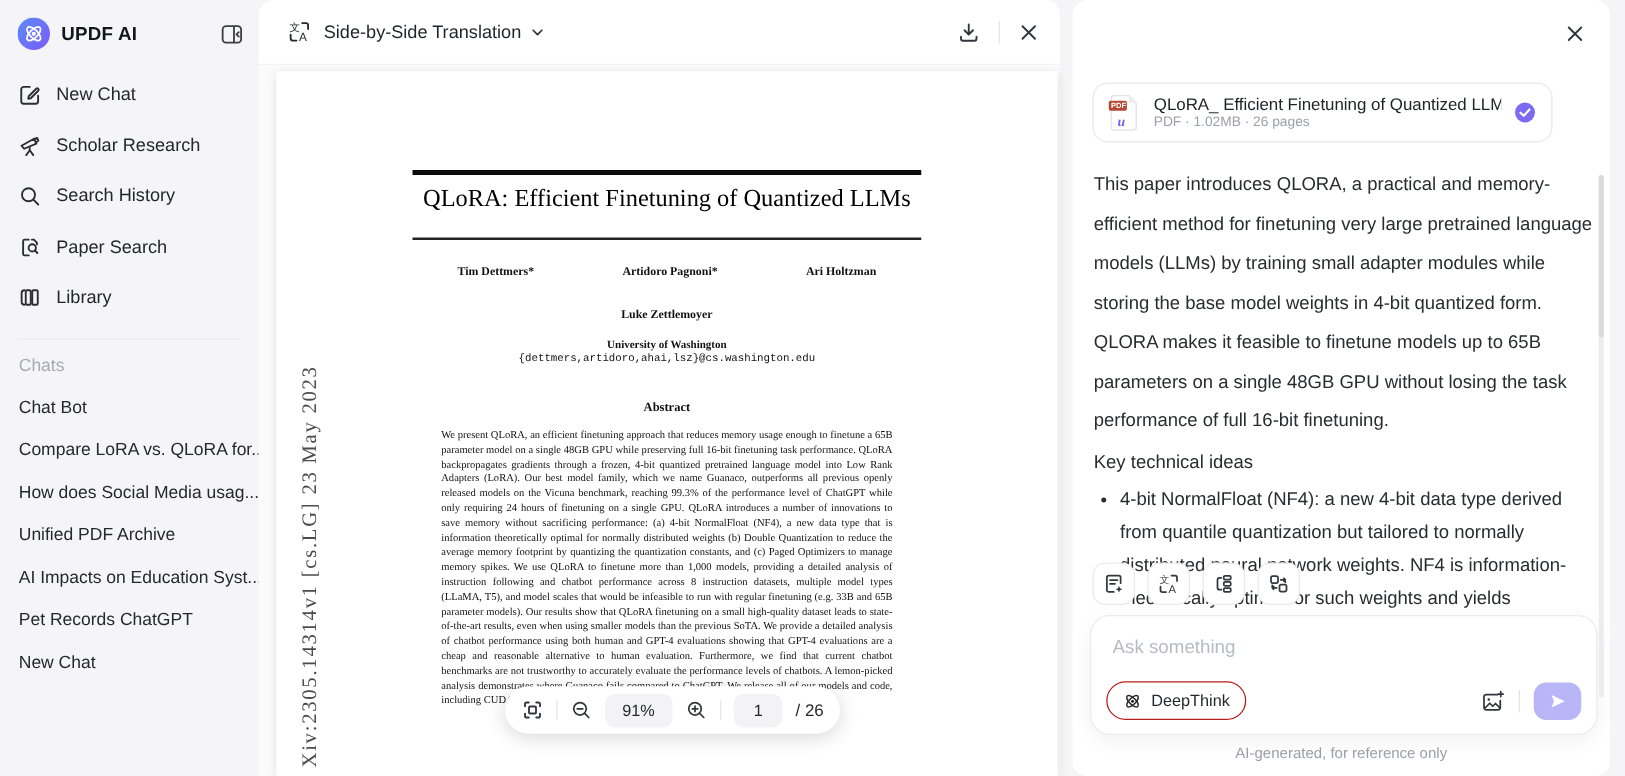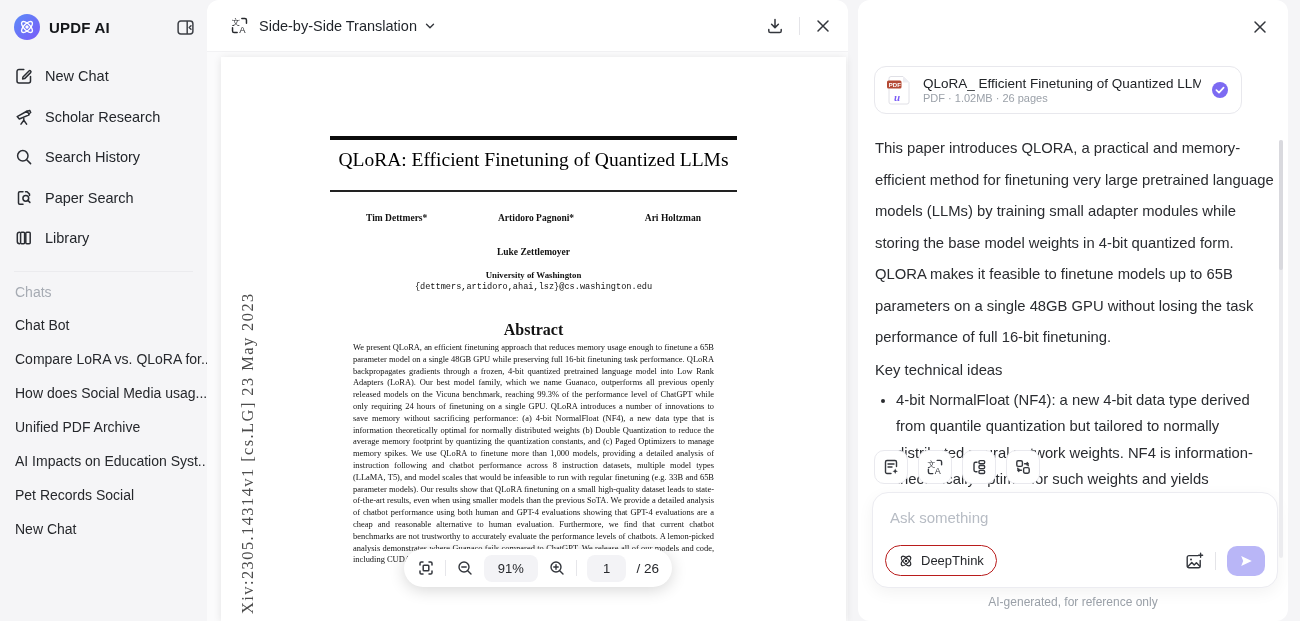--- a/index.html
+++ b/index.html
@@ -39,21 +39,21 @@
   .arxiv-side { position:absolute; left:17px; top:557px; transform-origin:0 0; transform:rotate(-90deg);
                 white-space:nowrap; font-size:16.5px; letter-spacing:1.4px; color:#4c4c4c; }
   .p-rule-thick { position:absolute; top:79px; left:109px; width:407px; height:4px; background:#0c0c0c; }
   .p-title { position:absolute; top:92px; left:40px; right:40px; text-align:center; font-weight:400; font-size:19.5px; color:#000; }
   .p-rule-thin { position:absolute; top:133px; left:109px; width:407px; height:1.5px; background:#222; }
   .p-authors { position:absolute; top:156px; left:145px; right:145px; display:flex; justify-content:space-between; font-weight:700; font-size:9.5px; }
   .p-center { position:absolute; left:0; right:0; text-align:center; }
   .p-author2 { top:190px; font-weight:700; font-size:9.5px; }
   .p-affil { top:213px; font-weight:700; font-size:8.8px; }
   .p-email { top:225px; font-size:8.6px; font-family:"Liberation Mono", monospace; }
-  .p-abs-h { top:264px; font-weight:700; font-size:16px; }
+  .p-abs-h { top:264px; font-weight:700; font-size:10px; }
   .p-abstract { position:absolute; top:285px; left:132px; width:361px; font-size:8.45px; line-height:11.8px; text-align:justify; }
 
   .pdf-toolbar { position:absolute; left:197px; top:549px; width:268px; height:38px; background:#fff; border-radius:19px;
                  box-shadow:0 3px 16px rgba(0,0,0,.16); display:flex; align-items:center; padding:0 13px; gap:10px; z-index:5; }
   .tb-pill { background:#f3f3f6; border-radius:8px; height:27px; display:flex; align-items:center; justify-content:center;
              font-size:13px; color:#26282c; }
   .tb-zoom { width:54px; }
   .tb-page { width:40px; }
   .tb-sep { width:1px; height:16px; background:#e6e6ea; }
   .tb-of { font-size:13.5px; color:#26282c; white-space:nowrap; }
@@ -171,21 +171,21 @@
   </div>
 
   <div class="chats-sep"></div>
   <div class="chats-label">Chats</div>
   <div>
     <div class="chat-item">Chat Bot</div>
     <div class="chat-item">Compare LoRA vs. QLoRA for...</div>
     <div class="chat-item">How does Social Media usag...</div>
     <div class="chat-item">Unified PDF Archive</div>
     <div class="chat-item">AI Impacts on Education Syst...</div>
-    <div class="chat-item">Pet Records Social</div>
+    <div class="chat-item">Pet Records ChatGPT</div>
     <div class="chat-item">New Chat</div>
   </div>
 </div>
 
 <div class="doc-panel">
   <div class="doc-header">
     <span>
       <svg width="19" height="19" viewBox="0 0 18 18" fill="none" stroke="currentColor" stroke-width="1.4" stroke-linecap="round">
         <path d="M11.2 2.4h2.9A1.5 1.5 0 0 1 15.6 3.9v2.9"></path>
         <path d="M6.8 15.6H3.9a1.5 1.5 0 0 1-1.5-1.5v-2.9"></path>

